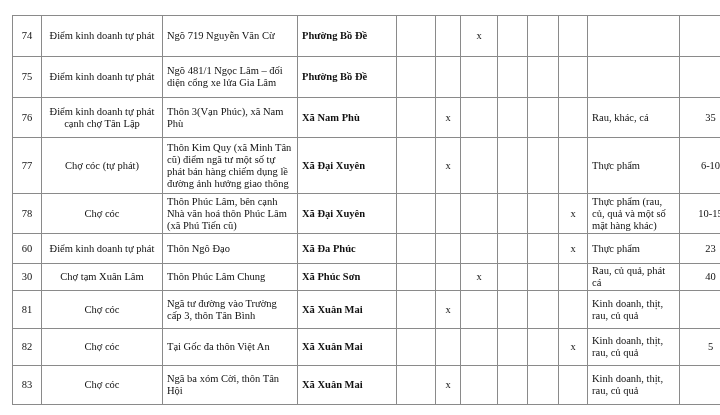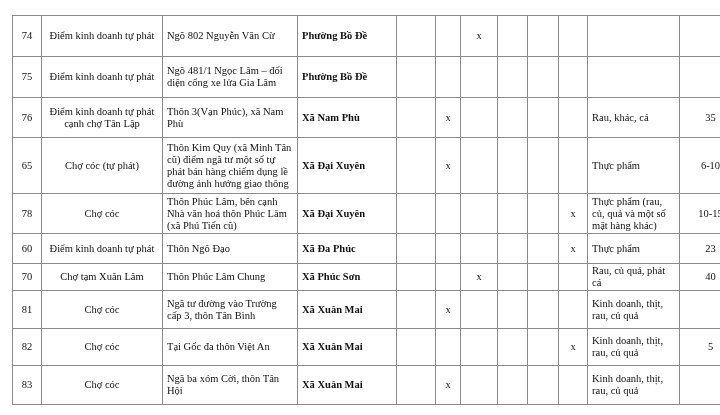--- a/index.html
+++ b/index.html
@@ -40,21 +40,21 @@
     <col style="width:30px">
     <col style="width:31px">
     <col style="width:29px">
     <col style="width:92px">
     <col style="width:62px">
   </colgroup>
   <tbody id="tbody">
   <tr style="height: 41px;">
     <td class="c-stt">74</td>
     <td class="c-name">Điểm kinh doanh tự phát</td>
-    <td class="c-addr">Ngõ 802 Nguyễn Văn Cừ</td>
+    <td class="c-addr">Ngõ 719 Nguyễn Văn Cừ</td>
     <td class="c-ward">Phường Bồ Đề</td>
     <td class="c-mark"></td>
     <td class="c-mark"></td>
     <td class="c-mark">x</td>
     <td class="c-mark"></td>
     <td class="c-mark"></td>
     <td class="c-mark"></td>
     <td class="c-goods"></td>
     <td class="c-count"></td>
   </tr>
@@ -80,21 +80,21 @@
     <td class="c-mark"></td>
     <td class="c-mark">x</td>
     <td class="c-mark"></td>
     <td class="c-mark"></td>
     <td class="c-mark"></td>
     <td class="c-mark"></td>
     <td class="c-goods">Rau, khác, cá</td>
     <td class="c-count">35</td>
   </tr>
       <tr style="height: 56px;">
-    <td class="c-stt">65</td>
+    <td class="c-stt">77</td>
     <td class="c-name">Chợ cóc (tự phát)</td>
     <td class="c-addr">Thôn Kim Quy (xã Minh Tân cũ) điểm ngã tư một số tự phát bán hàng chiếm dụng lề đường ảnh hưởng giao thông</td>
     <td class="c-ward">Xã Đại Xuyên</td>
     <td class="c-mark"></td>
     <td class="c-mark">x</td>
     <td class="c-mark"></td>
     <td class="c-mark"></td>
     <td class="c-mark"></td>
     <td class="c-mark"></td>
     <td class="c-goods">Thực phẩm</td>
@@ -122,21 +122,21 @@
     <td class="c-mark"></td>
     <td class="c-mark"></td>
     <td class="c-mark"></td>
     <td class="c-mark"></td>
     <td class="c-mark"></td>
     <td class="c-mark">x</td>
     <td class="c-goods">Thực phẩm</td>
     <td class="c-count">23</td>
   </tr>
       <tr style="height: 27px;">
-    <td class="c-stt">70</td>
+    <td class="c-stt">30</td>
     <td class="c-name">Chợ tạm Xuân Lâm</td>
     <td class="c-addr">Thôn Phúc Lâm Chung</td>
     <td class="c-ward">Xã Phúc Sơn</td>
     <td class="c-mark"></td>
     <td class="c-mark"></td>
     <td class="c-mark">x</td>
     <td class="c-mark"></td>
     <td class="c-mark"></td>
     <td class="c-mark"></td>
     <td class="c-goods">Rau, củ quả, phát cá</td>

